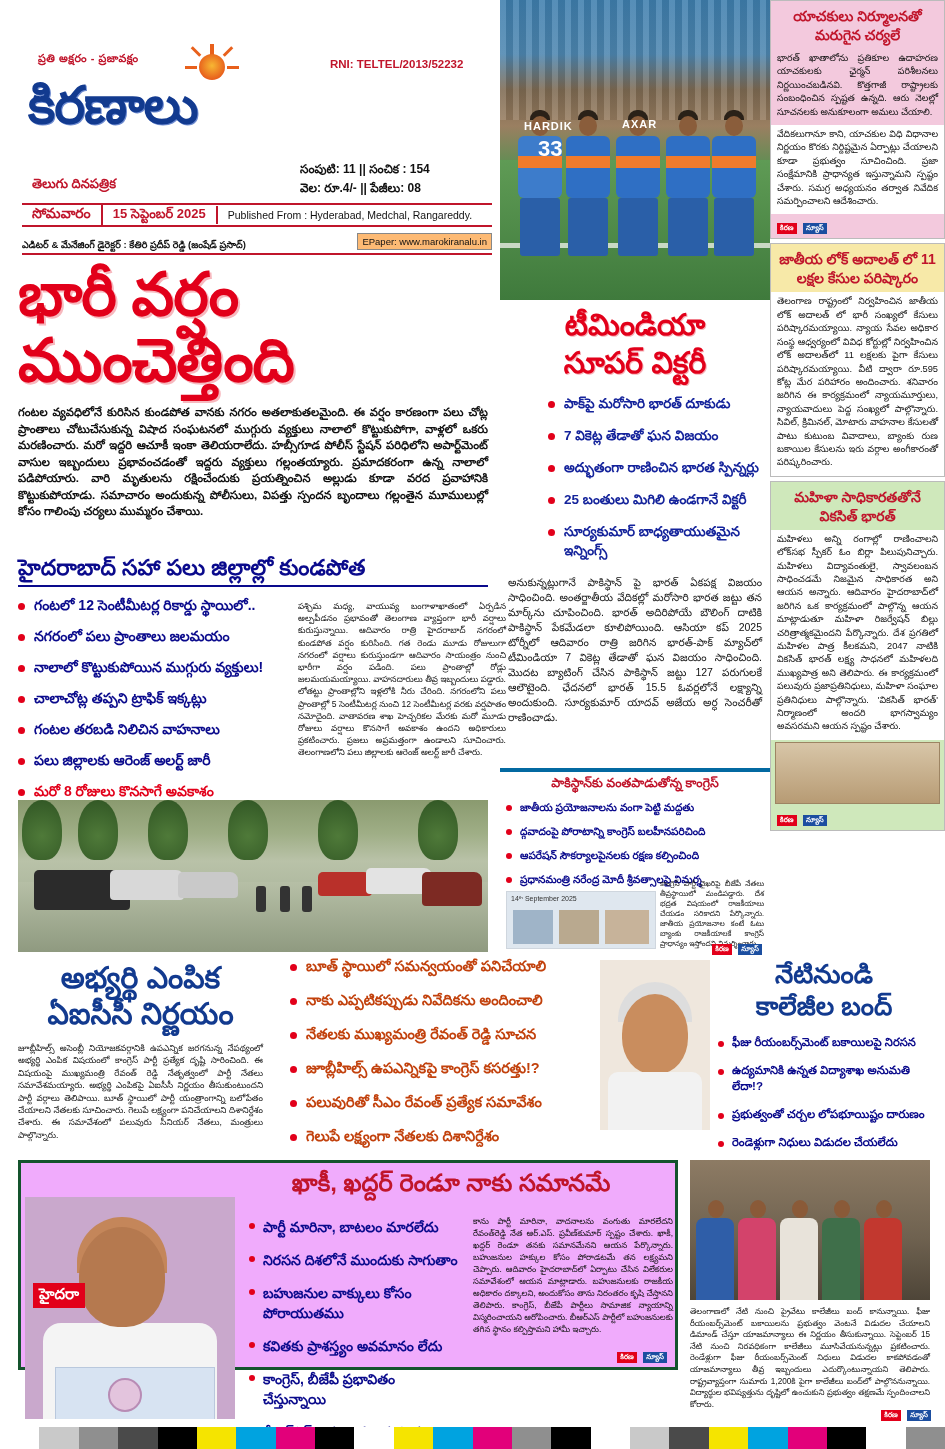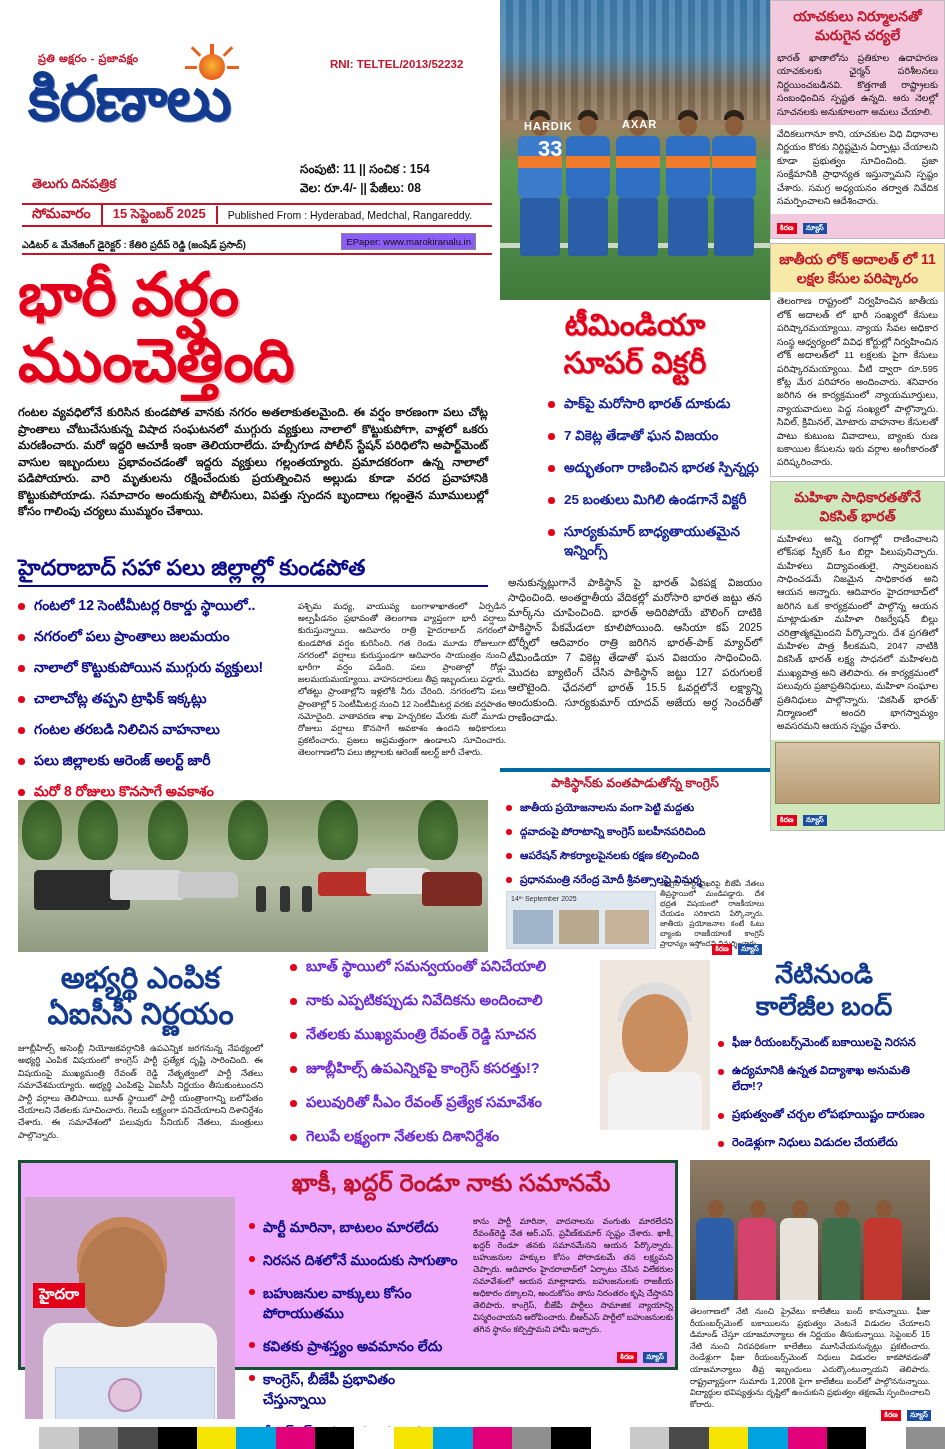--- a/index.html
+++ b/index.html
@@ -11,37 +11,37 @@
     position: relative;
     overflow: hidden;
   }
   .page { position:relative; width:945px; height:1449px; background:#fff; }
 
   
   .masthead { position:absolute; left:0; top:0; width:500px; height:262px; background:#fff; }
   .mh-tagline { position:absolute; left:38px; top:52px; font-size:11px; color:#c0152b; font-weight:bold; letter-spacing:.5px;}
   .mh-rni { position:absolute; left:330px; top:58px; font-size:11.5px; font-weight:bold; color:#111; }
   .mh-rni .red { color:#c0152b; }
-  .mh-title { position:absolute; left:28px; top:62px; font-size:62px; line-height:74px; font-weight:bold;
+  .mh-title { position:absolute; left:28px; top:68px; font-size:52px; line-height:74px; font-weight:bold;
       color:#123a8f; letter-spacing:-1px; text-shadow: 1px 1px 0 #6e8bd0; font-family:"Liberation Sans", sans-serif; }
   .mh-sun { position:absolute; left:185px; top:44px; width:54px; height:42px; }
   .mh-sun .disc { position:absolute; left:14px; top:10px; width:26px; height:26px; border-radius:50%;
       background:radial-gradient(circle at 50% 45%, #f7b733 0%, #e8601c 70%, #d2401a 100%); }
   .mh-sun .ray { position:absolute; background:#e8601c; }
   .mh-sub { position:absolute; left:32px; top:176px; font-size:13px; font-weight:bold; color:#c0152b; }
   .mh-meta { position:absolute; left:300px; top:160px; font-size:12px; color:#111; line-height:19px; font-weight:bold;}
   .mh-daybar { position:absolute; left:22px; top:203px; width:470px; height:24px; border-top:2px solid #c0152b; border-bottom:2px solid #c0152b;
       display:flex; align-items:center; }
   .mh-day { color:#c0152b; font-weight:bold; font-size:14px; padding:0 10px; border-right:2px solid #c0152b;}
   .mh-date { color:#c0152b; font-weight:bold; font-size:13px; padding:0 10px; border-right:2px solid #c0152b;}
   .mh-pub { font-size:10.5px; color:#111; padding-left:10px; }
   .mh-footerbar { position:absolute; left:22px; top:233px; width:470px; height:22px; display:flex; align-items:flex-end;
       border-bottom:2px solid #c0152b; }
   .mh-edit { font-size:9.5px; color:#111; font-weight:bold; }
-  .mh-epaper { position:absolute; right:16px; top:0; font-size:9.5px; color:#111; border:1px solid #888; padding:2px 4px; background:#8b5cf6;}
+  .mh-epaper { position:absolute; right:0; top:0; font-size:9.5px; color:#111; border:1px solid #888; padding:2px 4px; background:#fdba74;}
 
   
   .top-photo { position:absolute; left:500px; top:0; width:270px; height:300px; overflow:hidden; background:#2b6ea8; }
   .tp-crowd { position:absolute; left:0; top:0; width:270px; height:300px;
      background:
        linear-gradient(180deg,#3f7fae 0%, #4d86b0 18%, #7e6a52 30%, #9a7f61 42%, #5b8f52 56%, #4e8a4c 100%); }
   .tp-blur { position:absolute; left:0; top:0; width:270px; height:120px;
      background:repeating-linear-gradient(90deg, rgba(255,255,255,.12) 0 6px, rgba(0,0,0,.08) 6px 13px); }
   .tp-ground { position:absolute; left:0; bottom:0; width:270px; height:140px;
      background:linear-gradient(180deg,#5f9b55,#3f7a3c); }
@@ -107,21 +107,21 @@
   .car.c5{left:348px;bottom:58px;width:66px;height:26px;background:#e3e3e3;}
   .car.c6{left:404px;bottom:46px;width:60px;height:34px;background:#7d2a23;}
   .tree { position:absolute; top:0; width:40px; height:60px; background:radial-gradient(circle at 50% 60%, #4f7a39, #2f5423); border-radius:50% 50% 40% 40%;}
   .rider { position:absolute; bottom:40px; width:10px; height:26px; background:#333; border-radius:3px;}
 
   
   .mid-left { position:absolute; left:18px; top:960px; width:245px; }
   .mid-left h2 { margin:0; color:#123a8f; font-size:30px; line-height:36px; font-weight:bold; text-align:center;}
   .mid-left .body { margin-top:10px; font-size:8.7px; line-height:12.4px; text-align:justify; color:#111;}
   .mid-bul { position:absolute; left:290px; top:958px; width:310px; padding:0; margin:0;}
-  .mid-bul li { list-style:none; position:relative; padding-left:16px; margin-bottom:14px; color:#6d28d9; font-weight:bold; font-size:14.5px;}
+  .mid-bul li { list-style:none; position:relative; padding-left:16px; margin-bottom:14px; color:#c2410c; font-weight:bold; font-size:14.5px;}
   .mid-bul li:before{content:'';position:absolute;left:0;top:6px;width:7px;height:7px;background:#e2001a;border-radius:50%;}
   .revanth { position:absolute; left:600px; top:960px; width:110px; height:170px; overflow:hidden; background:#efe7dd;}
   .rv-face { position:absolute; left:22px; top:34px; width:66px; height:80px; border-radius:50% 50% 45% 45%; background:#c98d5e;}
   .rv-hair { position:absolute; left:18px; top:22px; width:74px; height:40px; border-radius:40px 40px 0 0; background:#ddd;}
   .rv-body { position:absolute; left:8px; top:112px; width:94px; height:60px; background:#f2f2f2; border-radius:10px 10px 0 0;}
 
   .mid-right { position:absolute; left:718px; top:958px; width:212px;}
   .mid-right h2 { margin:0; color:#123a8f; font-size:26px; line-height:32px; font-weight:bold; text-align:center;}
   .mr-bul { margin:14px 0 0 0; padding:0;}
   .mr-bul li { list-style:none; position:relative; padding-left:14px; margin-bottom:12px; color:#0a0a8c; font-weight:bold; font-size:11.5px;}

